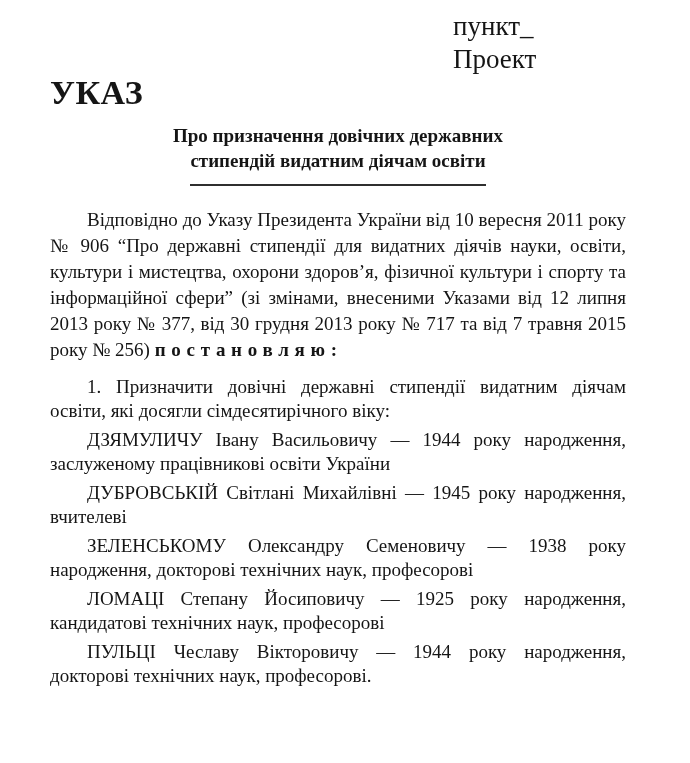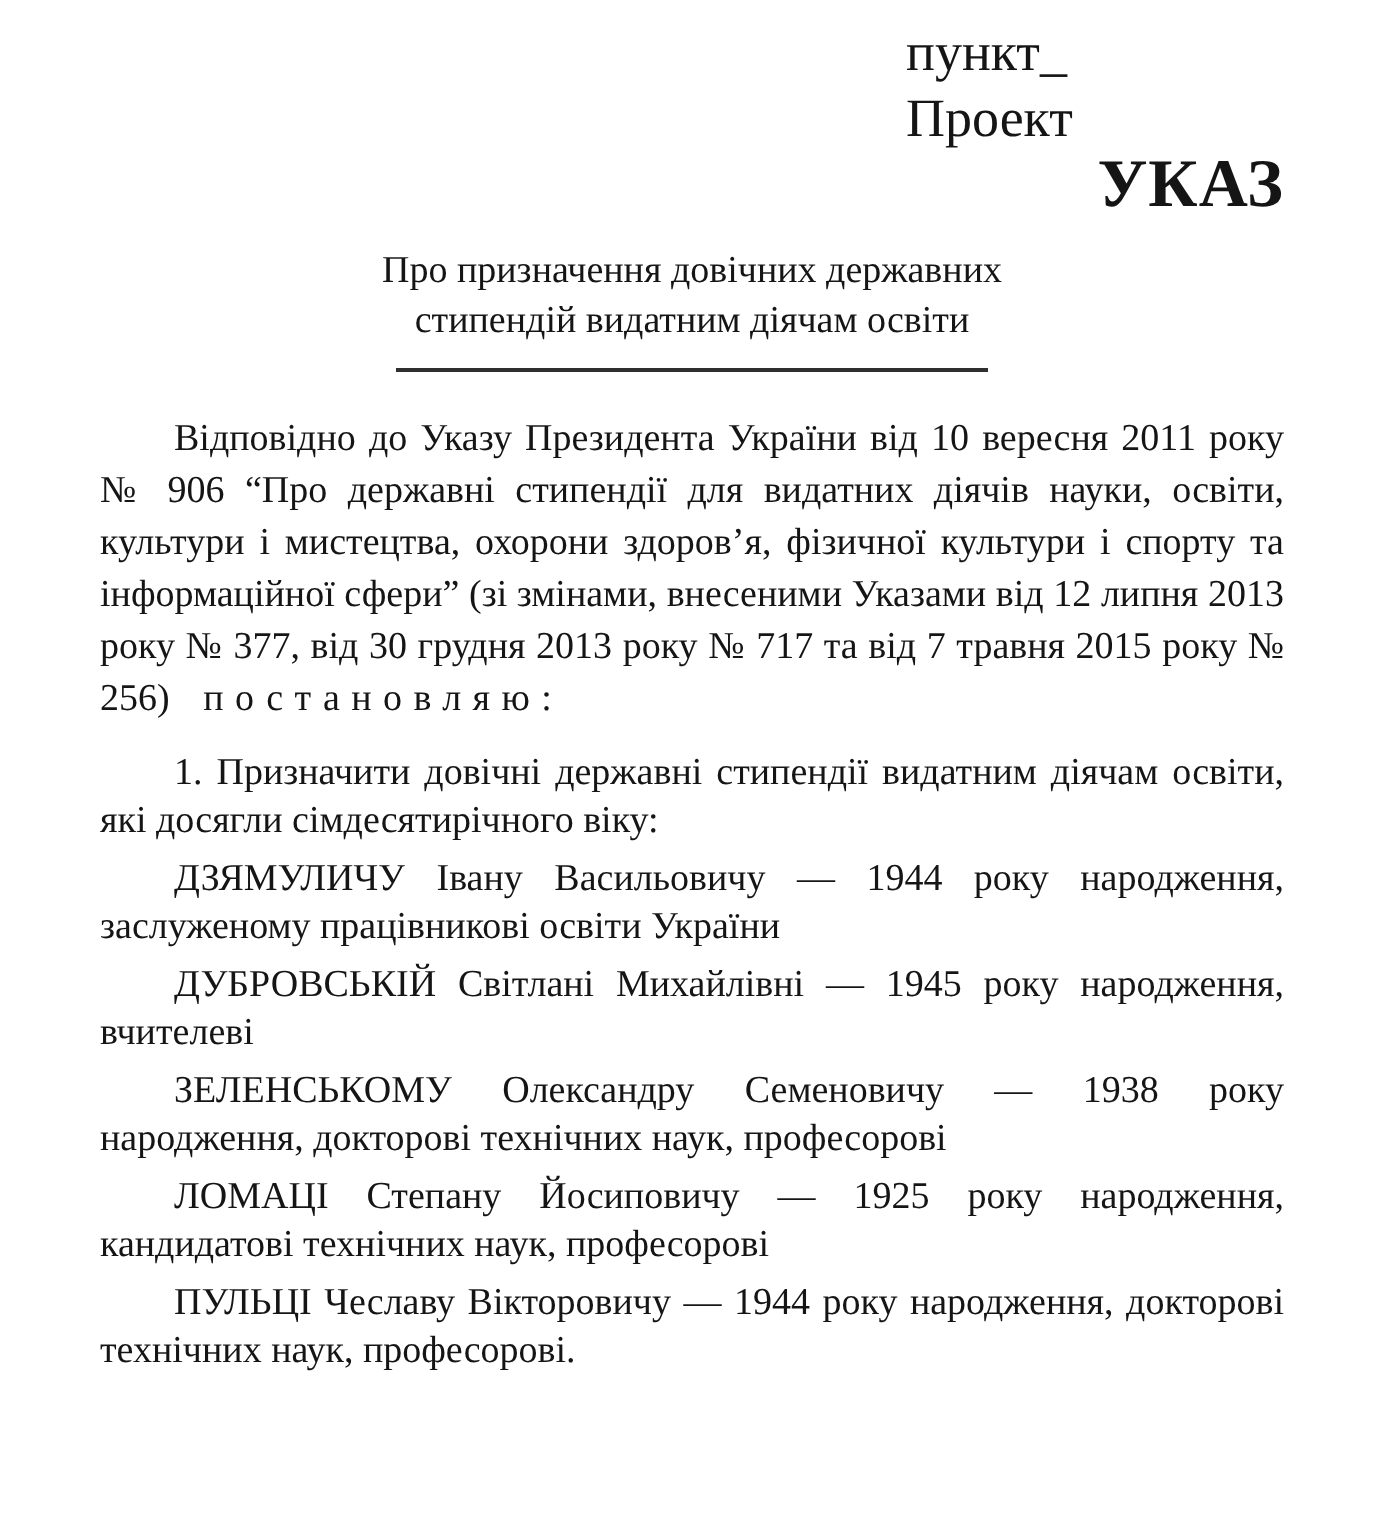--- a/index.html
+++ b/index.html
@@ -6,63 +6,63 @@
   html, body { margin: 0; padding: 0; }
   body {
     width: 690px; height: 763px;
     background: #ffffff;
     color: #151515;
     font-family: "Liberation Serif", "DejaVu Serif", serif;
   }
   .page {
     position: relative;
     width: 690px; height: 739px;
-    padding: 8px 48px 0 50px;
+    padding: 8px 64px 0 50px;
     overflow: hidden;
     background: #ffffff;
   }
   .corner {
     position: absolute;
     left: 453px; top: 10px;
     font-size: 27px;
     line-height: 33px;
     white-space: nowrap;
   }
   .title {
     margin: 62px 0 0 0;
-    text-align: right;
+    text-align: left;
     font-size: 34px;
     line-height: 45px;
     font-weight: bold;
     letter-spacing: 0.5px;
   }
   .title span { display: block; }
   .subtitle {
     margin: 8px 0 0 0;
     text-align: center;
     font-size: 19px;
     line-height: 25px;
-    font-weight: normal;
+    font-weight: bold;
   }
   .subtitle span { display: block; }
   .rule {
     width: 296px; height: 2px;
     background: #2f2f2f;
     margin: 11px auto 0 auto;
   }
   .body {
     font-size: 19px;
     text-align: justify;
     text-indent: 37px;
     margin: 0;
   }
   .preamble { margin-top: 21px; line-height: 26px; }
   .item     { margin-top: 12px; line-height: 24px; }
   .entry    { margin-top: 5px;  line-height: 24px; }
-  .resolve  { font-weight: normal; letter-spacing: 0.3em; margin-left: 12px; }
+  .resolve  { font-weight: bold; letter-spacing: 0.3em; }
 </style>
 </head>
 <body>
 
 <div class="page">
 
   <div class="corner">
     <div>пункт_</div>
     <div>Проект</div>
   </div>

